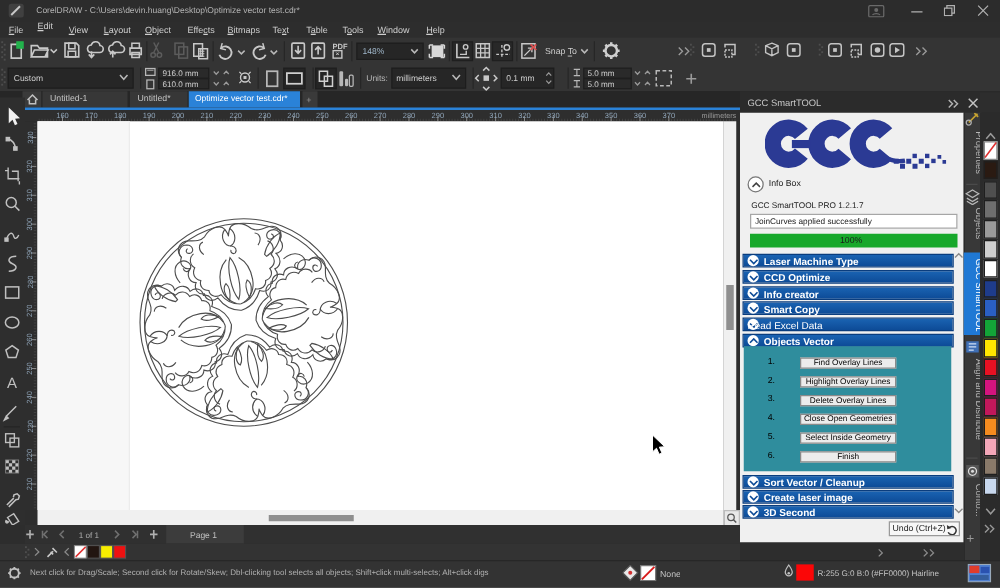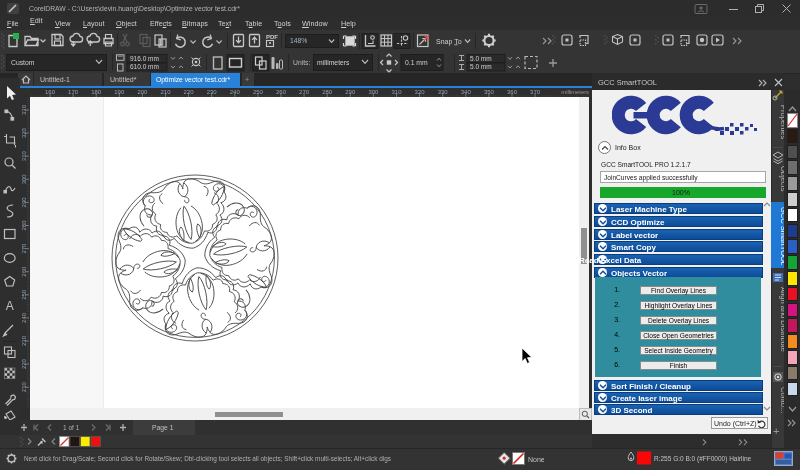--- a/index.html
+++ b/index.html
@@ -594,33 +594,33 @@
 <div class="ab" style="left:598px;top:217px;width:9px;height:9px;background:#fff;border-radius:50%"></div>
 <svg class="ab" style="left:598.5px;top:218.5px" width="8" height="6" viewBox="0 0 8 6">
       <path d="M1,1.8 L4,4.8 L7,1.8" fill="none" stroke="#0d4b97" stroke-width="1.3"></path>
     </svg>
 <div class="ab" style="left:611px;top:217.5px;font-size:8px;font-weight:bold;color:#fff;white-space:nowrap">CCD Optimize</div>
 <div class="ab" style="left:594px;top:229px;width:169px;height:11px;background:linear-gradient(180deg,#1a63b2,#0d4b97);border:1px solid #0a3d7e;box-sizing:border-box"></div>
 <div class="ab" style="left:598px;top:230px;width:9px;height:9px;background:#fff;border-radius:50%"></div>
 <svg class="ab" style="left:598.5px;top:231.5px" width="8" height="6" viewBox="0 0 8 6">
       <path d="M1,1.8 L4,4.8 L7,1.8" fill="none" stroke="#0d4b97" stroke-width="1.3"></path>
     </svg>
-<div class="ab" style="left:611px;top:230.5px;font-size:8px;font-weight:bold;color:#fff;white-space:nowrap">Label vector</div>
+<div class="ab" style="left:611px;top:230.5px;font-size:8px;font-weight:bold;color:#fff;white-space:nowrap">Info creator</div>
 <div class="ab" style="left:594px;top:241px;width:169px;height:11px;background:linear-gradient(180deg,#1a63b2,#0d4b97);border:1px solid #0a3d7e;box-sizing:border-box"></div>
 <div class="ab" style="left:598px;top:242px;width:9px;height:9px;background:#fff;border-radius:50%"></div>
 <svg class="ab" style="left:598.5px;top:243.5px" width="8" height="6" viewBox="0 0 8 6">
       <path d="M1,1.8 L4,4.8 L7,1.8" fill="none" stroke="#0d4b97" stroke-width="1.3"></path>
     </svg>
 <div class="ab" style="left:611px;top:242.5px;font-size:8px;font-weight:bold;color:#fff;white-space:nowrap">Smart Copy</div>
 <div class="ab" style="left:594px;top:254px;width:169px;height:11px;background:linear-gradient(180deg,#1a63b2,#0d4b97);border:1px solid #0a3d7e;box-sizing:border-box"></div>
 <div class="ab" style="left:598px;top:255px;width:9px;height:9px;background:#fff;border-radius:50%"></div>
 <svg class="ab" style="left:598.5px;top:256.5px" width="8" height="6" viewBox="0 0 8 6">
       <path d="M1,1.8 L4,4.8 L7,1.8" fill="none" stroke="#0d4b97" stroke-width="1.3"></path>
     </svg>
-<div class="ab" style="left:579px;top:255.5px;font-size:8px;font-weight:bold;color:#fff;white-space:nowrap">Read Excel Data</div>
+<div class="ab" style="left:598px;top:255.5px;font-size:8px;font-weight:normal;color:#fff;white-space:nowrap">Read Excel Data</div>
 <div class="ab" style="left:594px;top:267px;width:169px;height:11px;background:linear-gradient(180deg,#1a63b2,#0d4b97);border:1px solid #0a3d7e;box-sizing:border-box"></div>
 <div class="ab" style="left:598px;top:268px;width:9px;height:9px;background:#fff;border-radius:50%"></div>
 <svg class="ab" style="left:598.5px;top:269.5px" width="8" height="6" viewBox="0 0 8 6">
       <path d="M1,4.2 L4,1.2 L7,4.2" fill="none" stroke="#0d4b97" stroke-width="1.3"></path>
     </svg>
 <div class="ab" style="left:611px;top:268.5px;font-size:8px;font-weight:bold;color:#fff;white-space:nowrap">Objects Vector</div>
 
   <div class="ab" style="left:595px;top:277px;width:166px;height:100px;background:#2f8d9d"></div>
   <div class="ab" style="left:610px;top:286px;width:10px;font-size:7px;color:#000;text-align:right">1.</div>
 <div class="ab" style="left:640px;top:286px;width:77px;height:9px;background:#ececec;border:1px solid #8a8a8a;box-sizing:border-box;font-size:6.6px;color:#000;text-align:center;line-height:7.5px;white-space:nowrap">Find Overlay Lines</div>
@@ -633,21 +633,21 @@
 <div class="ab" style="left:610px;top:346px;width:10px;font-size:7px;color:#000;text-align:right">5.</div>
 <div class="ab" style="left:640px;top:346px;width:77px;height:9px;background:#ececec;border:1px solid #8a8a8a;box-sizing:border-box;font-size:6.6px;color:#000;text-align:center;line-height:7.5px;white-space:nowrap">Select Inside Geometry</div>
 <div class="ab" style="left:610px;top:361px;width:10px;font-size:7px;color:#000;text-align:right">6.</div>
 <div class="ab" style="left:640px;top:361px;width:77px;height:9px;background:#ececec;border:1px solid #8a8a8a;box-sizing:border-box;font-size:6.6px;color:#000;text-align:center;line-height:7.5px;white-space:nowrap">Finish</div>
 
   <div class="ab" style="left:594px;top:380px;width:169px;height:11px;background:linear-gradient(180deg,#1a63b2,#0d4b97);border:1px solid #0a3d7e;box-sizing:border-box"></div>
 <div class="ab" style="left:598px;top:381px;width:9px;height:9px;background:#fff;border-radius:50%"></div>
 <svg class="ab" style="left:598.5px;top:382.5px" width="8" height="6" viewBox="0 0 8 6">
       <path d="M1,1.8 L4,4.8 L7,1.8" fill="none" stroke="#0d4b97" stroke-width="1.3"></path>
     </svg>
-<div class="ab" style="left:611px;top:381.5px;font-size:8px;font-weight:bold;color:#fff;white-space:nowrap">Sort Finish / Cleanup</div>
+<div class="ab" style="left:611px;top:381.5px;font-size:8px;font-weight:bold;color:#fff;white-space:nowrap">Sort Vector / Cleanup</div>
 <div class="ab" style="left:594px;top:392px;width:169px;height:11px;background:linear-gradient(180deg,#1a63b2,#0d4b97);border:1px solid #0a3d7e;box-sizing:border-box"></div>
 <div class="ab" style="left:598px;top:393px;width:9px;height:9px;background:#fff;border-radius:50%"></div>
 <svg class="ab" style="left:598.5px;top:394.5px" width="8" height="6" viewBox="0 0 8 6">
       <path d="M1,1.8 L4,4.8 L7,1.8" fill="none" stroke="#0d4b97" stroke-width="1.3"></path>
     </svg>
 <div class="ab" style="left:611px;top:393.5px;font-size:8px;font-weight:bold;color:#fff;white-space:nowrap">Create laser image</div>
 <div class="ab" style="left:594px;top:404px;width:169px;height:11px;background:linear-gradient(180deg,#1a63b2,#0d4b97);border:1px solid #0a3d7e;box-sizing:border-box"></div>
 <div class="ab" style="left:598px;top:405px;width:9px;height:9px;background:#fff;border-radius:50%"></div>
 <svg class="ab" style="left:598.5px;top:406.5px" width="8" height="6" viewBox="0 0 8 6">
       <path d="M1,1.8 L4,4.8 L7,1.8" fill="none" stroke="#0d4b97" stroke-width="1.3"></path>

